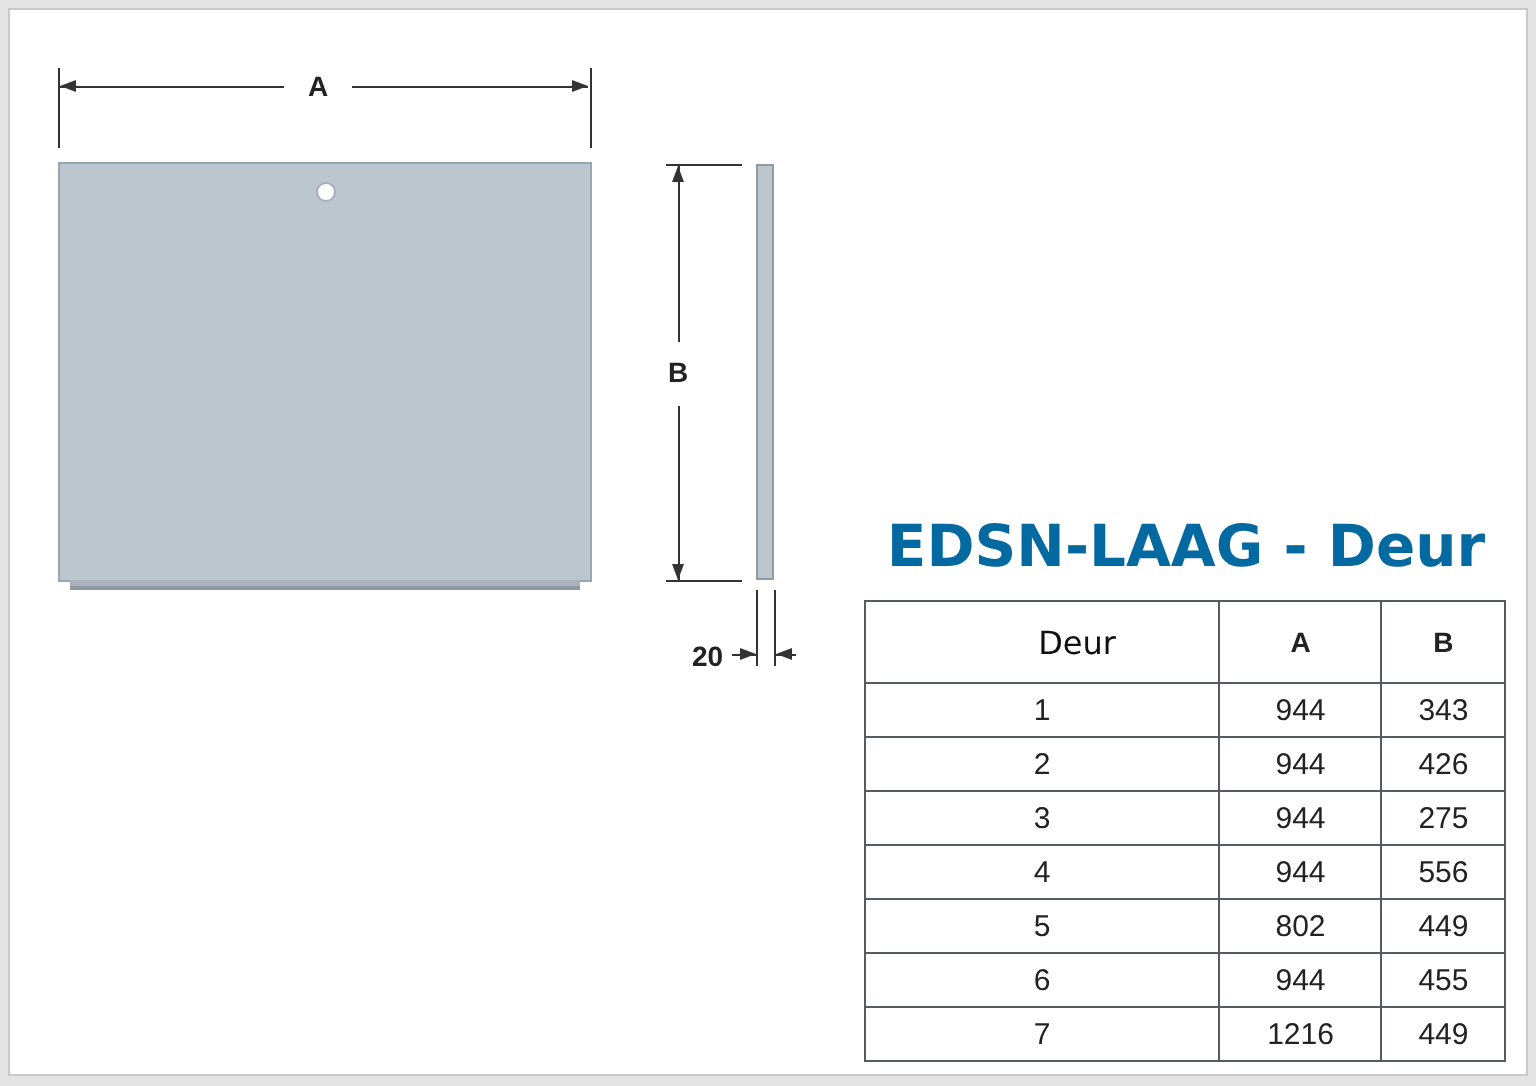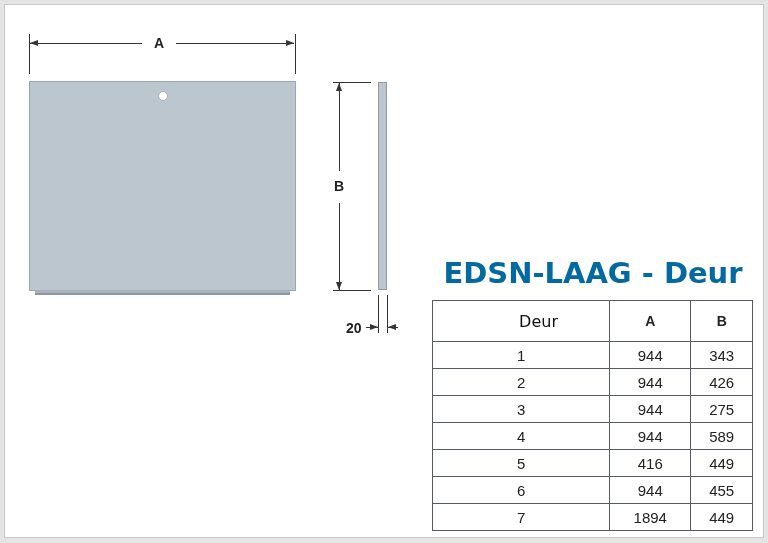--- a/index.html
+++ b/index.html
@@ -81,31 +81,31 @@
       <td>426</td>
     </tr>
     <tr>
       <td>3</td>
       <td>944</td>
       <td>275</td>
     </tr>
     <tr>
       <td>4</td>
       <td>944</td>
-      <td>589</td>
+      <td>556</td>
     </tr>
     <tr>
       <td>5</td>
-      <td>416</td>
+      <td>802</td>
       <td>449</td>
     </tr>
     <tr>
       <td>6</td>
       <td>944</td>
       <td>455</td>
     </tr>
     <tr>
       <td>7</td>
-      <td>1894</td>
+      <td>1216</td>
       <td>449</td>
     </tr>
   </tbody>
 </table>
 
 </body></html>

